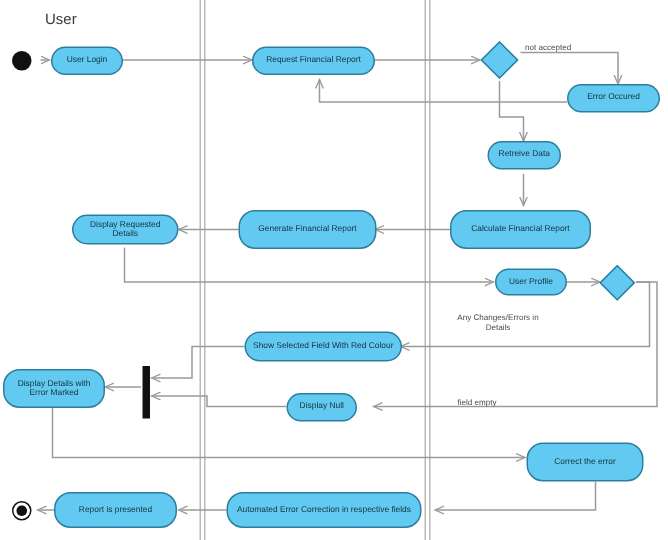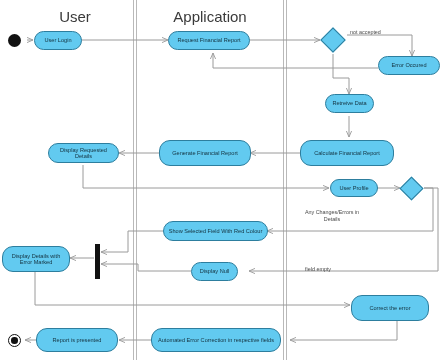--- a/index.html
+++ b/index.html
@@ -1,19 +1,19 @@
 <!DOCTYPE html>
 <html><head>
 <meta charset="utf-8">
 <style>
   html,body{margin:0;padding:0;background:#ffffff;}
   body{width:445px;height:360px;font-family:"Liberation Sans",sans-serif;}
   #canvas{position:relative;width:445px;height:360px;overflow:hidden;background:#fff;}
   svg#wires{position:absolute;left:0;top:0;width:445px;height:360px;}
-  .lane-title{position:absolute;font-size:15px;color:#3a3a3a;text-align:center;white-space:nowrap;}
+  .lane-title{position:absolute;font-size:10px;color:#3a3a3a;white-space:nowrap;}
   .divider{position:absolute;top:0;height:360px;width:5px;}
   .divider i{position:absolute;top:0;height:360px;width:1px;background:#b9b9b9;display:block;}
   .divider i.a{left:0;}
   .divider i.b{left:3px;}
   .node{position:absolute;box-sizing:border-box;background:#62CAF0;border:1px solid #2d7e9e;
         border-radius:11px;display:flex;align-items:center;justify-content:center;text-align:center;
         color:#14323f;font-size:5.6px;line-height:1.15;padding:0 3px;}
   .diamond{position:absolute;background:#62CAF0;border:1px solid #2d7e9e;
            transform:rotate(45deg);box-sizing:border-box;}
   .initial{position:absolute;width:13px;height:13px;border-radius:50%;background:#111;}
@@ -23,21 +23,20 @@
            background:#111;display:block;}
   .joinbar{position:absolute;background:#111;}
   .edge-label{position:absolute;font-size:5.4px;color:#4a4a4a;line-height:1.25;white-space:pre;}
 </style>
 </head>
 <body>
 
 <div id="canvas">
 
   <div class="lane-title" style="left:30px;top:8px;width:90px;">User</div>
-  <div class="lane-title" style="left:165px;top:8px;width:90px;">Application</div>
 
   <div class="divider" style="left:133px;">
       <i class="a"></i>
       <i class="b"></i>
     </div>
   <div class="divider" style="left:283px;">
       <i class="a"></i>
       <i class="b"></i>
     </div>
 

